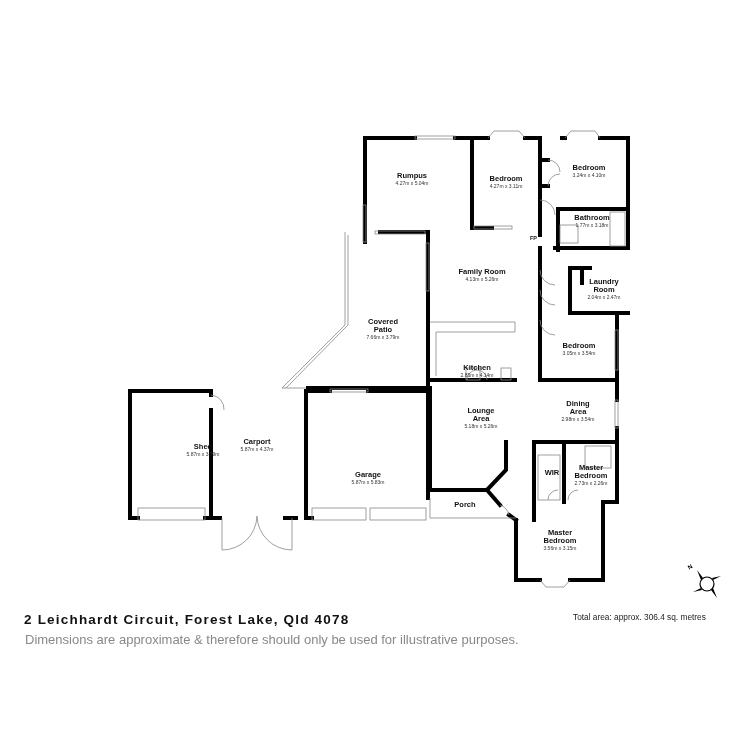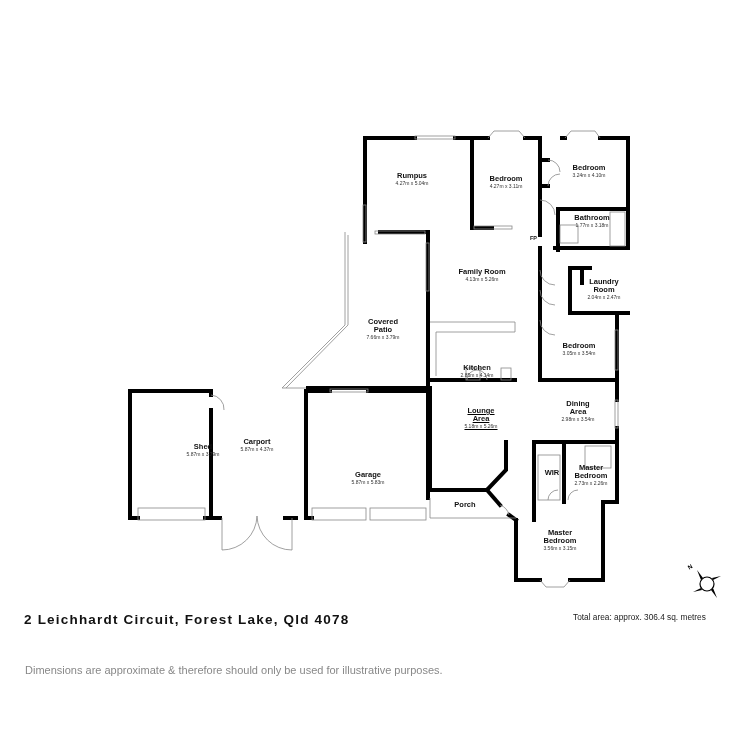--- a/index.html
+++ b/index.html
@@ -3,21 +3,21 @@
 <meta charset="utf-8">
 <style>
   html, body { margin:0; padding:0; background:#ffffff; }
   body { width:750px; height:750px; position:relative; overflow:hidden; font-family:"Liberation Sans", sans-serif; }
   #plan { position:absolute; left:0; top:0; width:750px; height:750px; }
   .room { position:absolute; text-align:center; transform:translate(-50%,-50%); white-space:nowrap; }
   .room .name { font-weight:bold; font-size:7.5px; color:#111; line-height:8px; display:block; }
   .room .dim { font-size:5px; color:#333; line-height:6px; display:block; }
   .fp { position:absolute; font-size:5.5px; font-weight:bold; color:#111; }
   .title { position:absolute; left:24px; top:612px; font-size:13.5px; font-weight:bold; letter-spacing:1.2px; color:#111; }
-  .disclaimer { position:absolute; left:25px; top:664px; font-size:11px; color:#888; }
+  .disclaimer { position:absolute; left:25px; top:632px; font-size:13px; color:#888; }
   .total { position:absolute; left:573px; top:612px; font-size:8.3px; color:#222; }
   .compass-n { position:absolute; left:688px; top:564px; font-size:6px; font-weight:bold; transform:rotate(-30deg); }
 </style>
 </head>
 <body>
 
 <svg id="plan" viewBox="0 0 750 750" xmlns="http://www.w3.org/2000/svg">
   <g stroke="#000" stroke-width="4" fill="none" stroke-linecap="square">
 
     <polyline points="365,242 365,138 415,138"></polyline>
@@ -182,21 +182,21 @@
   <span class="dim">5.87m x 3.79m</span>
 </div>
 <div class="room" style="left:257px;top:445px;">
   <span class="name">Carport</span>
   <span class="dim">5.87m x 4.37m</span>
 </div>
 <div class="room" style="left:368px;top:446px;margin-top:32px;">
   <span class="name">Garage</span>
   <span class="dim">5.87m x 5.83m</span>
 </div>
-<div class="room" style="left:481px;top:418px;width:40px;white-space:normal;text-decoration:underline;">
+<div class="room" style="left:481px;top:418px;width:40px;white-space:normal;">
   <span class="name">Lounge Area</span>
   <span class="dim" style="white-space:nowrap;">5.18m x 5.26m</span>
 </div>
 <div class="room" style="left:578px;top:411px;width:40px;white-space:normal;">
   <span class="name">Dining Area</span>
   <span class="dim" style="white-space:nowrap;">2.98m x 3.54m</span>
 </div>
 <div class="room" style="left:552px;top:473px;">
   <span class="name">WIR</span>
 </div>

